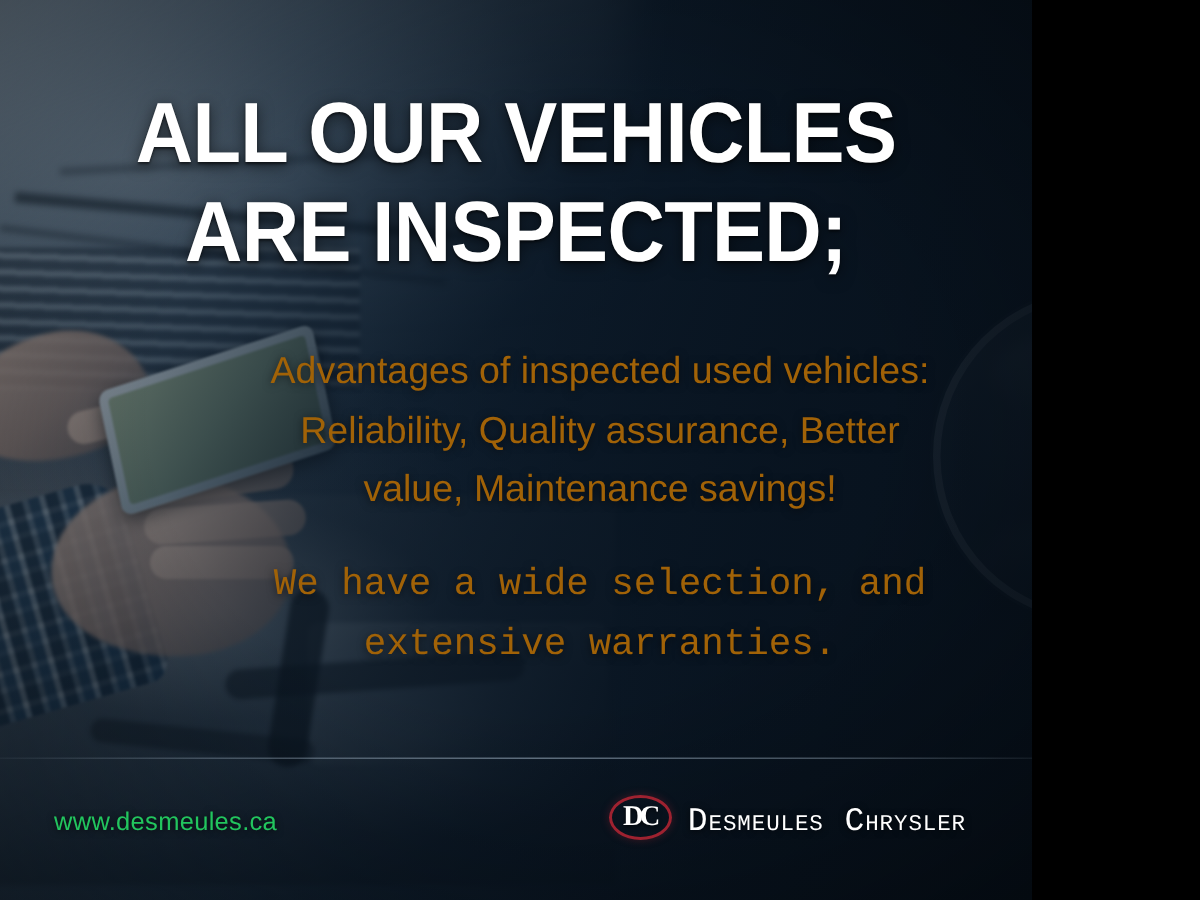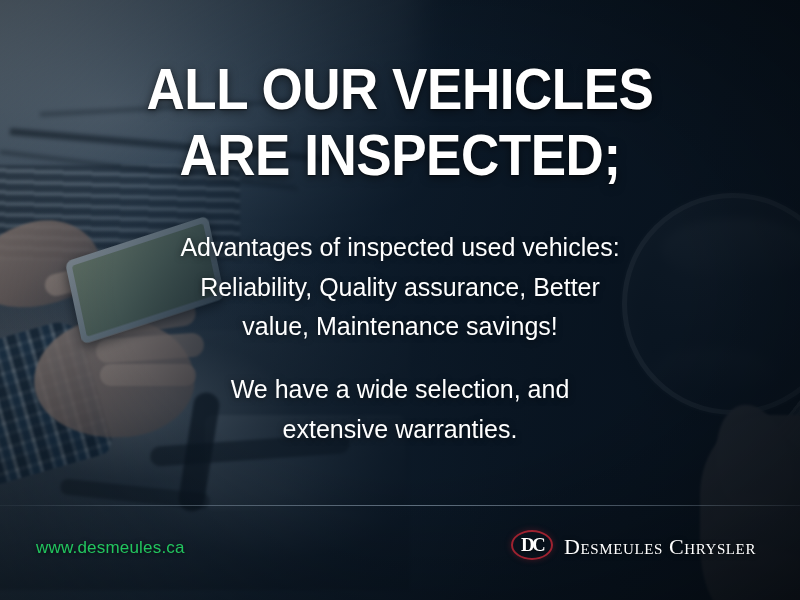--- a/index.html
+++ b/index.html
@@ -6,21 +6,21 @@
     margin: 0;
     padding: 0;
     background: #000;
   }
   body {
     font-family: "Liberation Sans", sans-serif;
   }
 
   #banner {
     position: relative;
-    width: 800px;
+    width: 688px;
     height: 600px;
     overflow: hidden;
     background: #0c1a28;
   }
 
   
   .photo-base {
     position: absolute;
     inset: 0;
     background:
@@ -244,30 +244,30 @@
     letter-spacing: -0.5px;
     transform: scaleX(0.93);
     text-shadow: 0 2px 10px rgba(0,0,0,0.55), 0 1px 2px rgba(0,0,0,0.6);
     white-space: pre-line;
   }
 
   .body-block {
     position: absolute;
     left: 110px; width: 580px;
     text-align: center;
-    color: #ffffff;
+    color: #a16207;
     font-family: "Liberation Sans", sans-serif;
     font-weight: 400;
     font-size: 25px;
     line-height: 1.58;
     text-shadow: 0 1px 6px rgba(0,0,0,0.55);
     white-space: pre-line;
   }
   .body-block.p1 { top: 228px; }
-  .body-block.p2 { top: 370px; }
+  .body-block.p2 { top: 370px; font-family: Liberation Mono, monospace; }
 
   .divider {
     position: absolute;
     left: 0; right: 0; top: 505px;
     height: 1px;
     background: linear-gradient(90deg,
         rgba(180,200,218,0.05) 0%,
         rgba(180,200,218,0.30) 22%,
         rgba(190,210,228,0.46) 52%,
         rgba(180,200,218,0.34) 80%,
@@ -307,21 +307,21 @@
     display: flex; align-items: center; justify-content: center;
     font-family: "Liberation Serif", serif;
     font-weight: 700;
     font-size: 19px;
     color: #ffffff;
     letter-spacing: -2.5px;
     text-shadow: 0 1px 3px rgba(0,0,0,0.8);
     padding-bottom: 1px;
   }
   .logo-wordmark {
-    font-family: Liberation Serif, serif;
+    font-family: Liberation Mono, monospace;
     font-weight: 400;
     color: #ffffff;
     font-size: 22px;
     letter-spacing: 0.6px;
     font-variant: small-caps;
     text-shadow: 0 1px 5px rgba(0,0,0,0.75);
     white-space: nowrap;
   }
 </style>
 </head>

